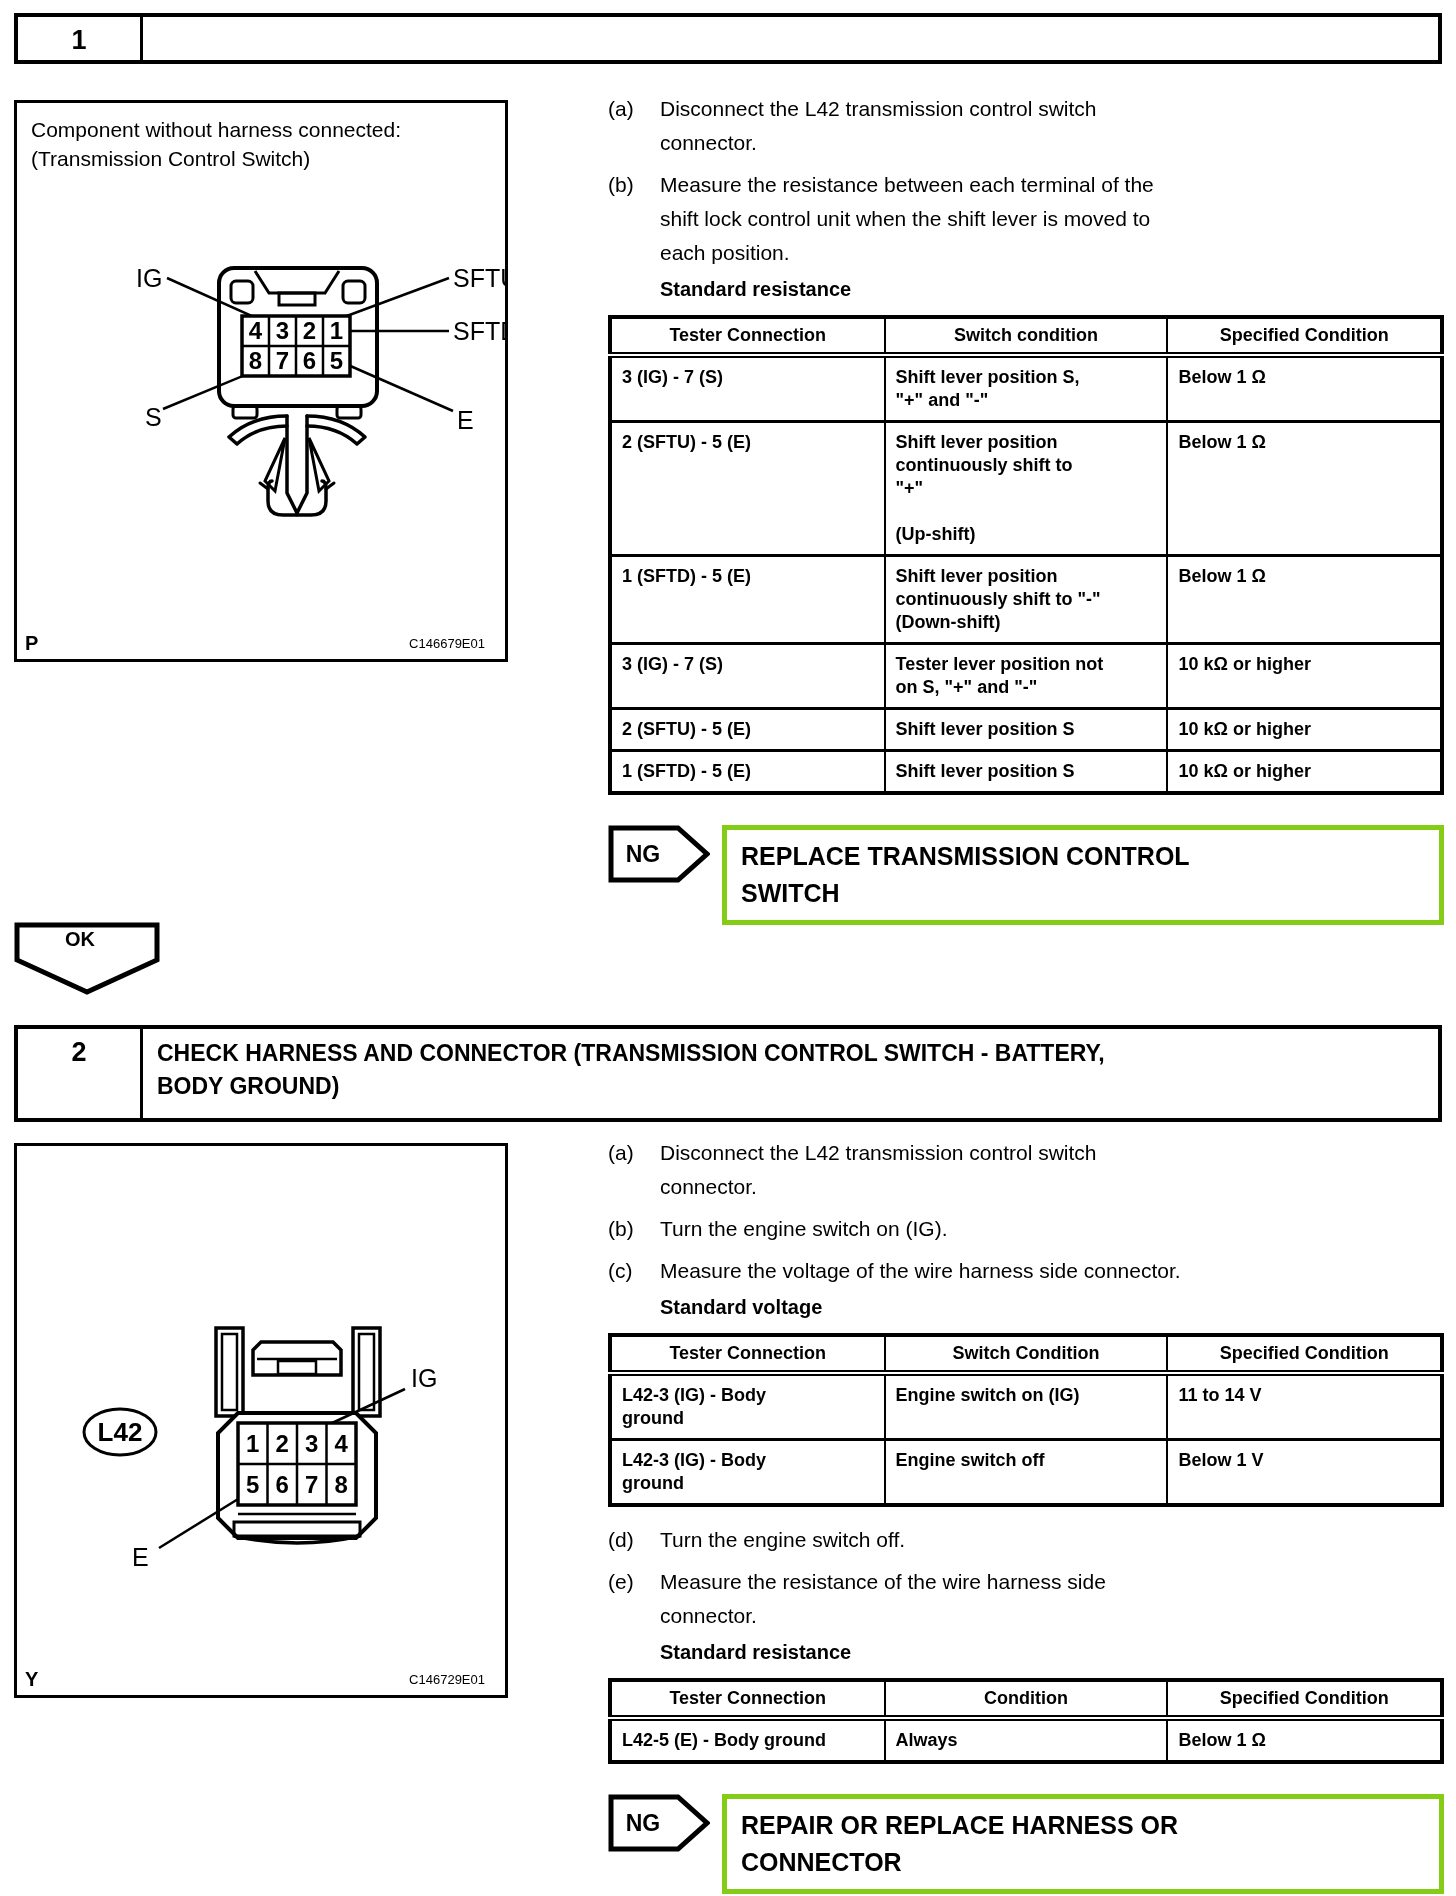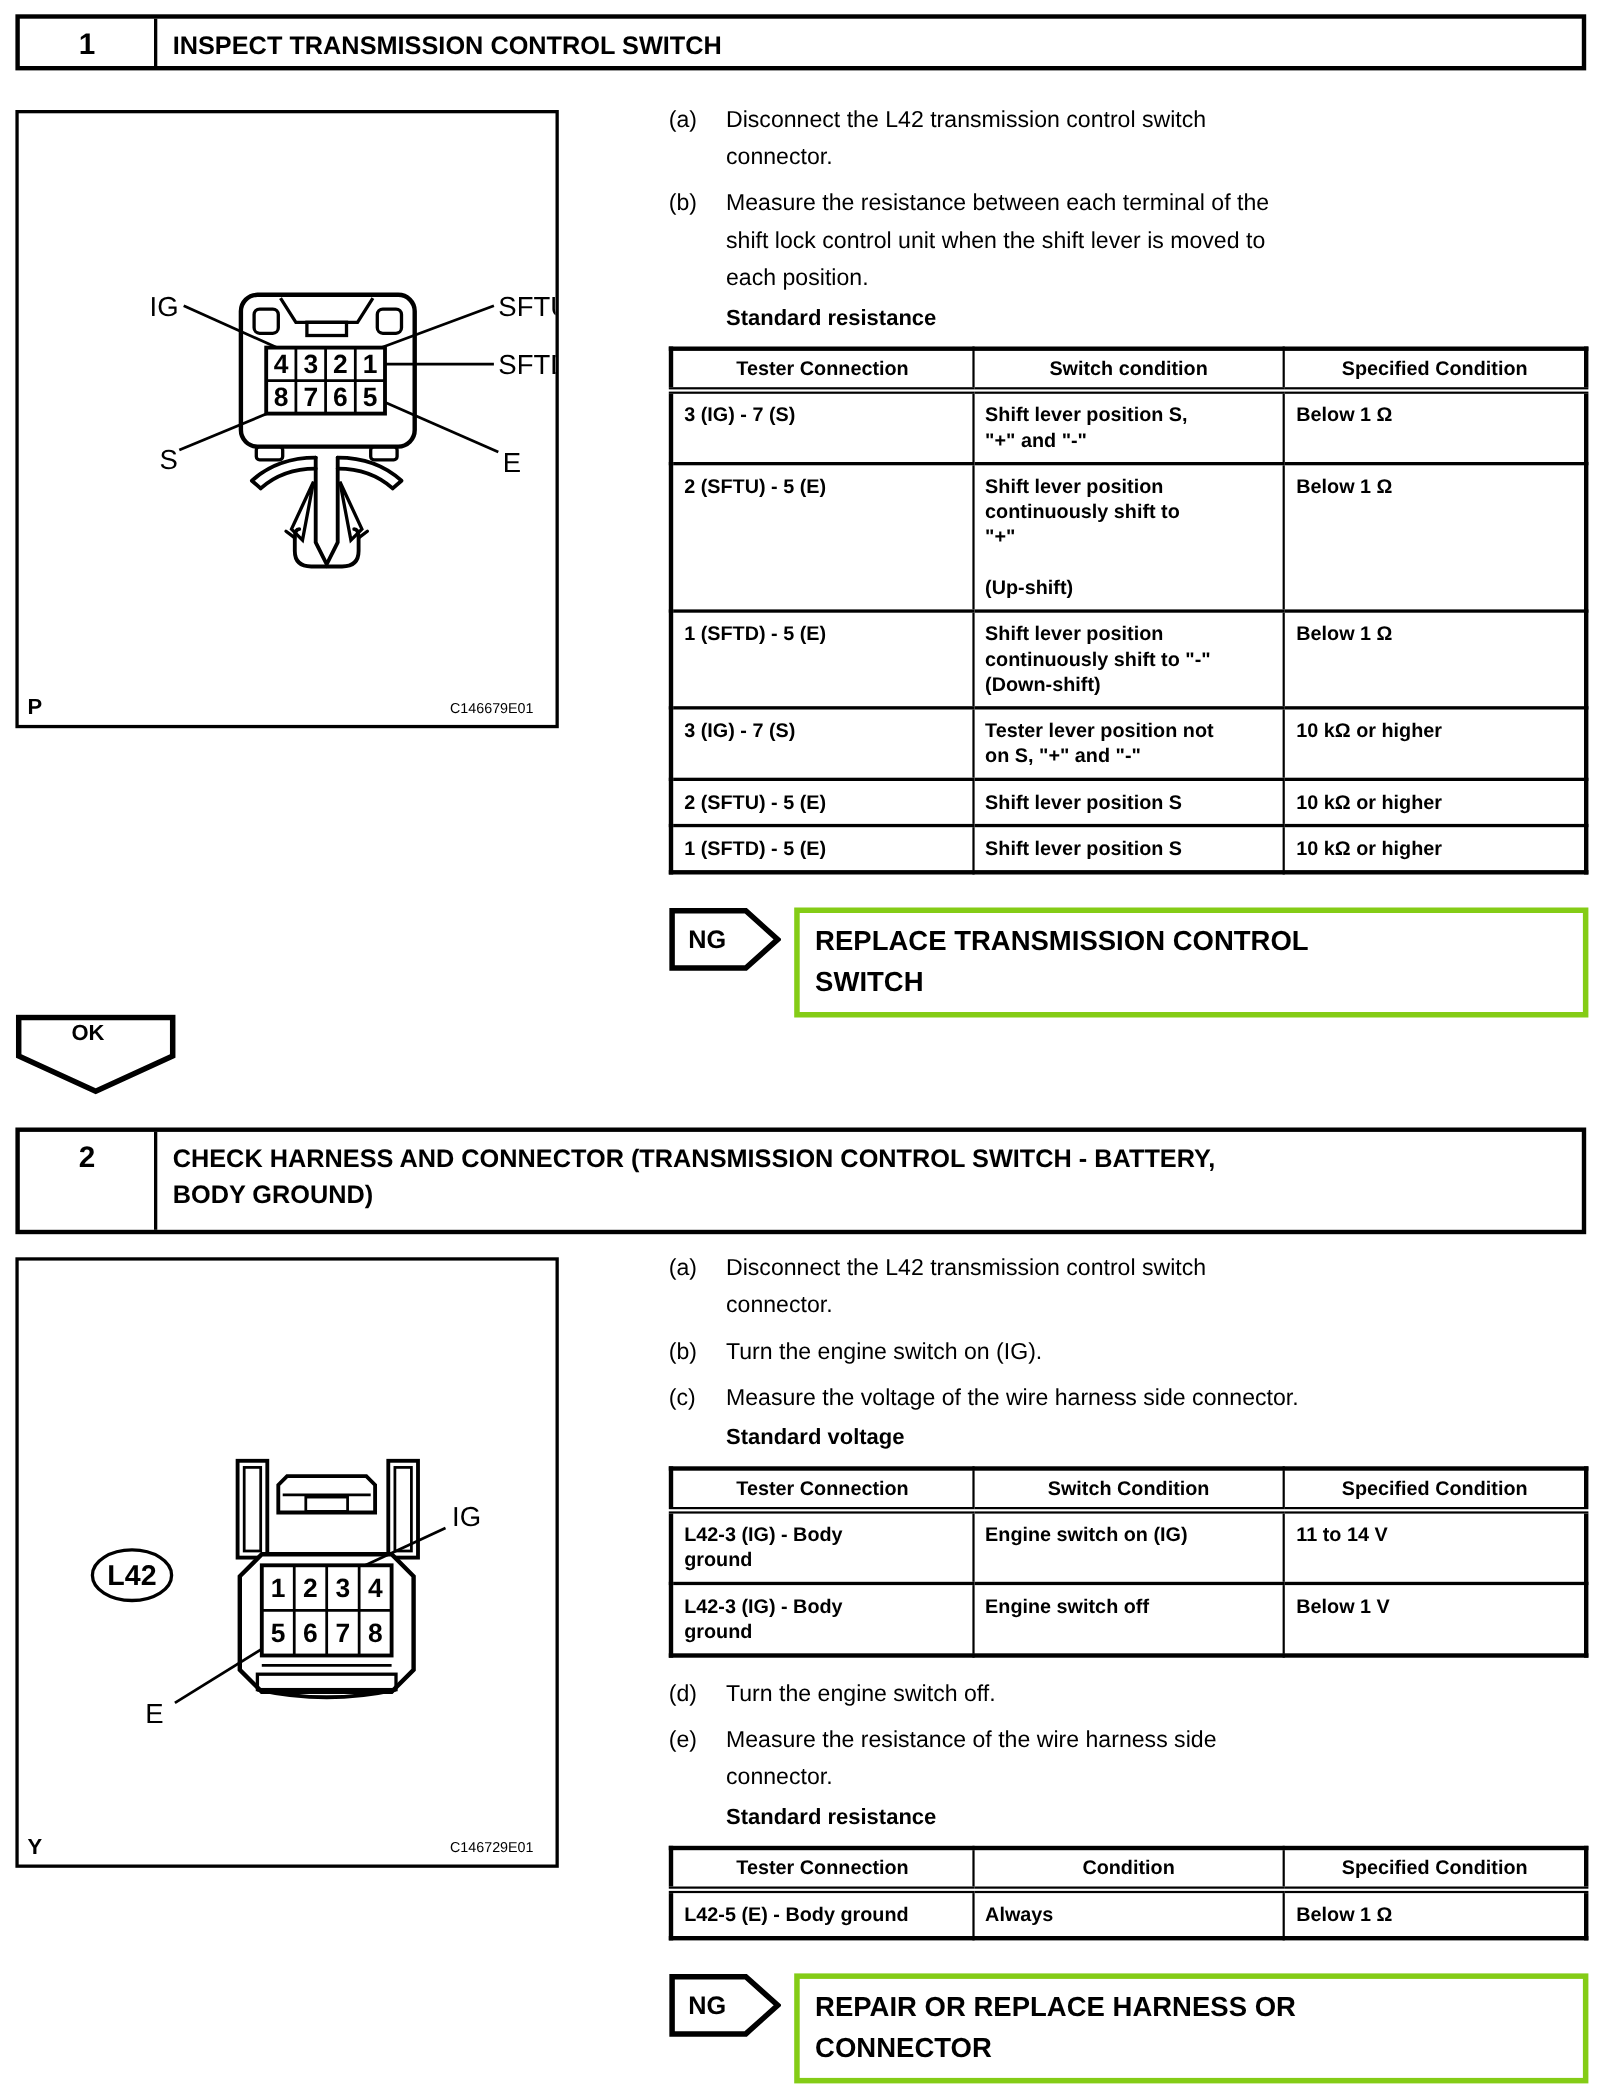--- a/index.html
+++ b/index.html
@@ -52,24 +52,27 @@
   .ok-marker svg{display:block;}
   .ok-label{position:absolute;top:6px;left:0;width:132px;text-align:center;font-weight:bold;font-size:20px;}
 </style>
 </head>
 <body>
 
 <div id="page">
 
   <div class="step-header" style="top:13px;height:43px;">
     <div class="step-num">1</div>
-    <div class="step-title">INSPECT TRANSMISSION CONTROL SWITCH</div>
   </div>
 
   <div class="fig-box" style="top:100px;height:556px;">
+    <div class="fig-caption">
+      <span>Component without harness connected:</span>
+      <span>(Transmission Control Switch)</span>
+    </div>
     <svg class="fig-svg" viewBox="0 0 488 556">
 
       <g>
         <rect class="wht" x="202" y="165" width="158" height="138" rx="15" stroke-width="4"></rect>
         <rect class="outline" x="214" y="178" width="22" height="22" rx="5" stroke-width="3"></rect>
         <rect class="outline" x="326" y="178" width="22" height="22" rx="5" stroke-width="3"></rect>
         <path class="outline" d="M238,168 L252,190 L308,190 L322,168" stroke-width="3"></path>
         <rect class="outline" x="262" y="190" width="36" height="12" stroke-width="3"></rect>
         <rect class="outline" x="216" y="303" width="24" height="12" rx="3" stroke-width="3"></rect>
         <rect class="outline" x="320" y="303" width="24" height="12" rx="3" stroke-width="3"></rect>

